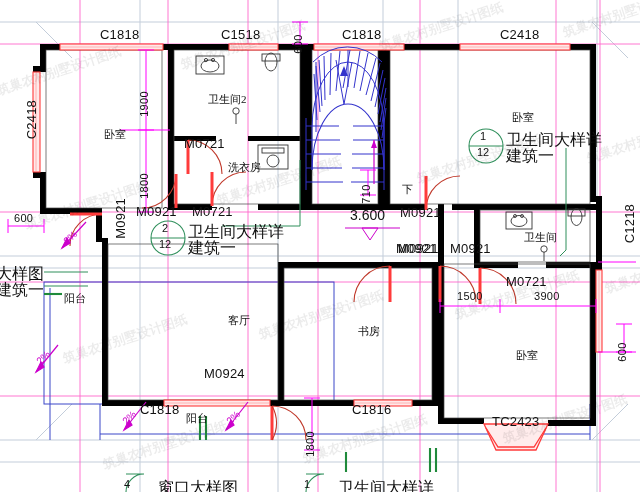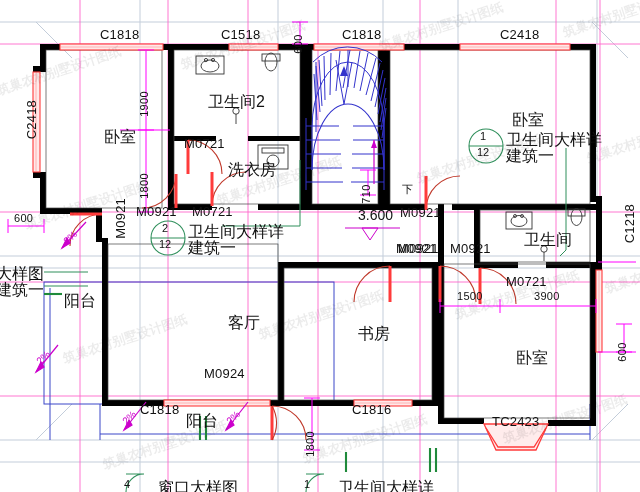--- a/index.html
+++ b/index.html
@@ -4,21 +4,21 @@
 <style>
   html,body{margin:0;padding:0;background:#fff;}
   body{width:640px;height:492px;overflow:hidden;
        font-family:"Liberation Sans","DejaVu Sans",sans-serif;}
   #plan{position:relative;width:640px;height:492px;background:#ffffff;}
   svg.layer{position:absolute;left:0;top:0;width:640px;height:492px;}
   .lbl{position:absolute;white-space:nowrap;color:#111;
        font-family:"Liberation Sans","DejaVu Sans",sans-serif;}
   .dimtxt{font-size:11px;color:#111;letter-spacing:.3px;}
   .code{font-size:13px;color:#111;letter-spacing:.2px;}
-  .room{font-size:16px;color:#111;}
+  .room{font-size:11px;color:#111;font-family:Liberation Serif, serif;}
   .vert{transform-origin:left top;}
   .wm{position:absolute;color:#000;opacity:.075;font-size:13px;
       white-space:nowrap;font-weight:bold;pointer-events:none;
       font-family:"DejaVu Sans",sans-serif;}
   .calltxt{font-size:16px;color:#111;}
   .callnum{font-size:11px;color:#111;}
   .pct{font-size:10px;color:#c0c;}
 </style>
 </head>
 <body>
@@ -438,21 +438,21 @@
   <div class="lbl dimtxt vert" style="left:138px;top:104px;transform:rotate(-90deg) translate(-50%,0);">1900</div>
   <div class="lbl dimtxt vert" style="left:138px;top:186px;transform:rotate(-90deg) translate(-50%,0);">1800</div>
   <div class="lbl dimtxt vert" style="left:292px;top:44px;transform:rotate(-90deg) translate(-50%,0);">600</div>
   <div class="lbl dimtxt" style="left:14px;top:212px;">600</div>
   <div class="lbl dimtxt vert" style="left:360px;top:194px;transform:rotate(-90deg) translate(-50%,0);">710</div>
   <div class="lbl dimtxt" style="left:457px;top:290px;text-align:center;">1500</div>
   <div class="lbl dimtxt" style="left:534px;top:290px;">3900</div>
   <div class="lbl dimtxt vert" style="left:616px;top:352px;transform:rotate(-90deg) translate(-50%,0);">600</div>
   <div class="lbl dimtxt vert" style="left:304px;top:444px;transform:rotate(-90deg) translate(-50%,0);">1800</div>
 
-  <div class="lbl" style="left:358px;top:207px;font-size:14px;">3.600</div>
+  <div class="lbl" style="left:350px;top:207px;font-size:14px;">3.600</div>
   <div class="lbl" style="left:402px;top:182px;font-size:11px;">下</div>
 
   <div style="position:absolute;left:480px;top:134px;">
     <span class="lbl callnum" style="position:absolute;left:0;top:-4px;">1</span>
     <span class="lbl callnum" style="position:absolute;left:-3px;top:12px;">12</span>
     <span class="lbl calltxt" style="position:absolute;left:26px;top:-4px;">卫生间大样详</span>
     <span class="lbl calltxt" style="position:absolute;left:26px;top:12px;">建筑一</span>
   </div>
 
   <div style="position:absolute;left:162px;top:226px;">

